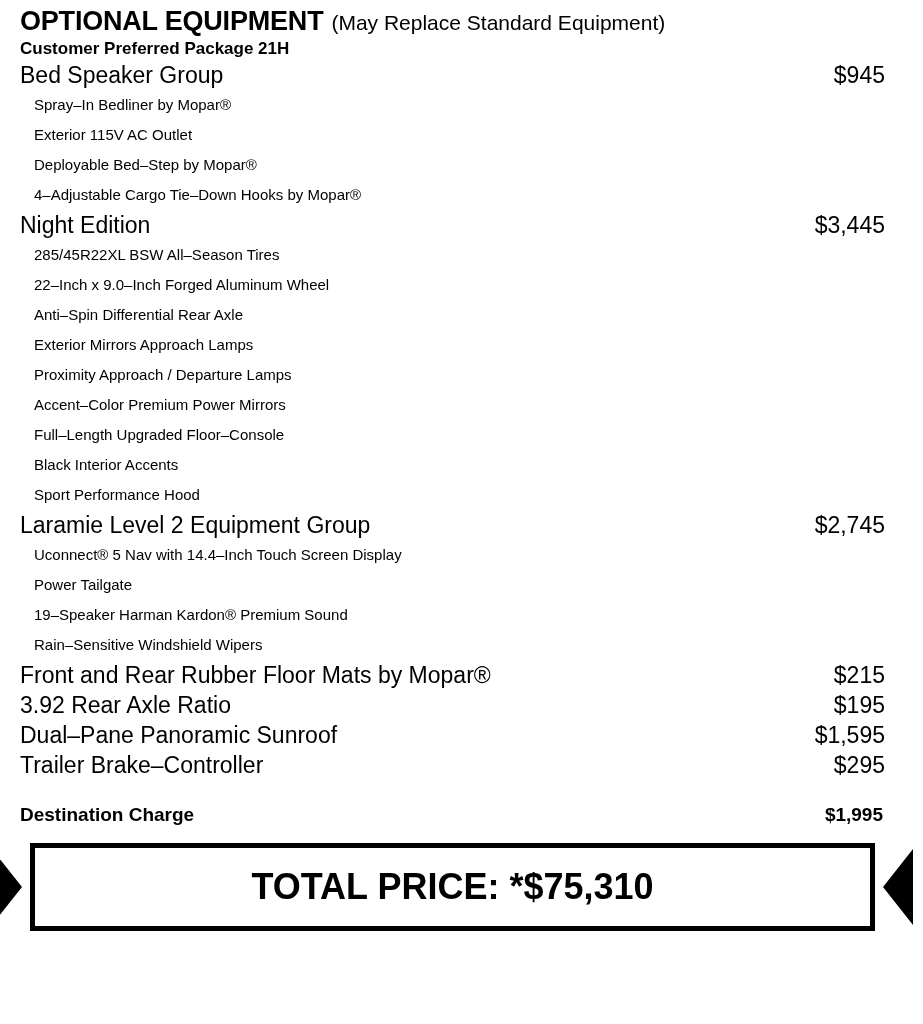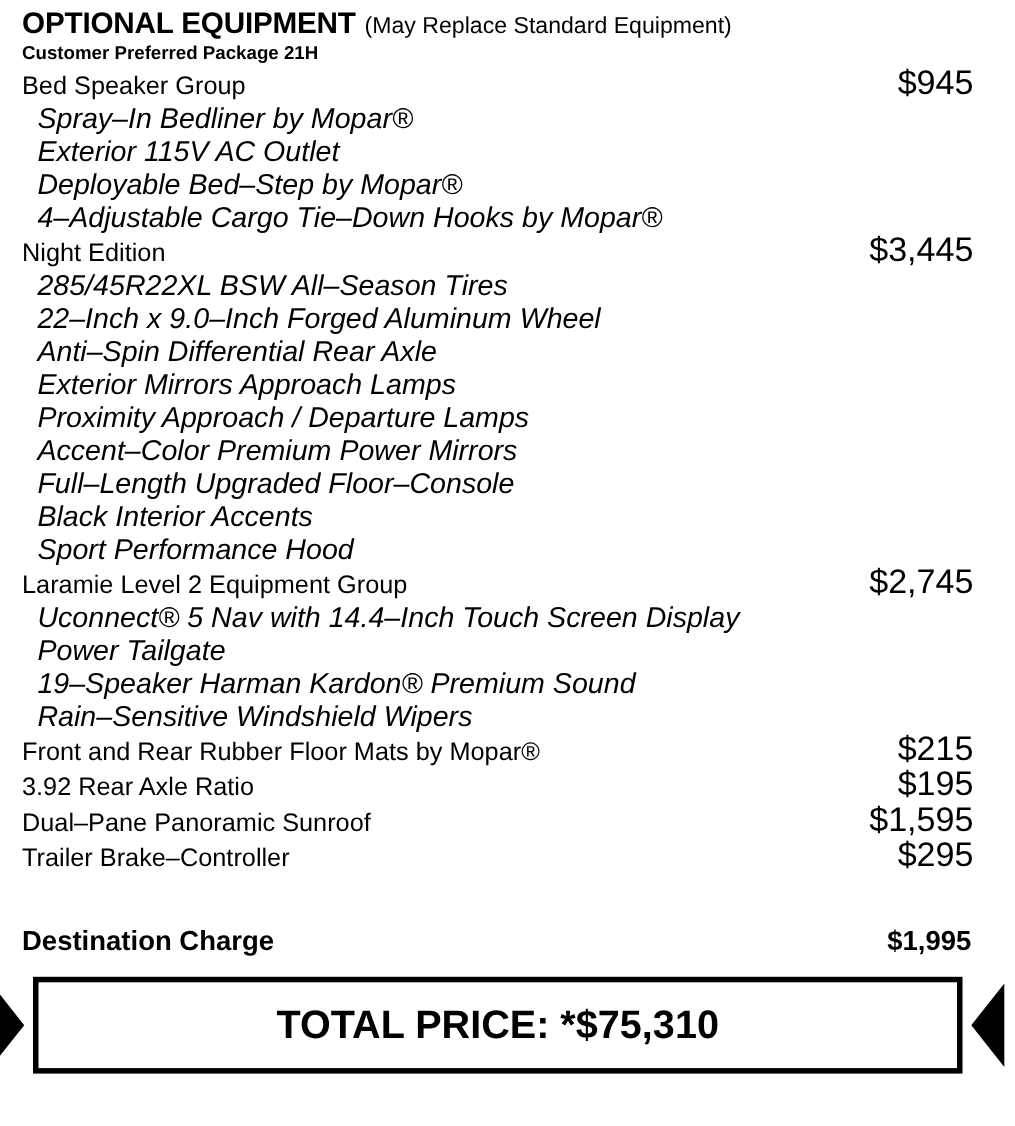--- a/index.html
+++ b/index.html
@@ -50,39 +50,38 @@
     justify-content: space-between;
     align-items: baseline;
     font-size: 23px;
     line-height: 30px;
     white-space: nowrap;
   }
   .opt-label {
     padding-left: 0px;
   }
   .opt-price {
-    font-size: 31px;
+    font-size: 23px;
     text-align: center;
   }
   .sub-item {
-    font-size: 26px;
+    font-size: 15px;
     line-height: 30px;
     padding-left: 14px;
     white-space: nowrap;
-    font-style: italic;
   }
 
   
   .dest-row {
     display: flex;
     justify-content: space-between;
     align-items: baseline;
-    font-size: 25px;
-    font-weight: bold;
-    margin-top: 48px;
+    font-size: 19px;
+    font-weight: bold;
+    margin-top: 24px;
     padding-right: 2px;
   }
 
   
   .total-wrap {
     position: relative;
     margin-top: 12px;
     display: flex;
     align-items: center;
     justify-content: center;

